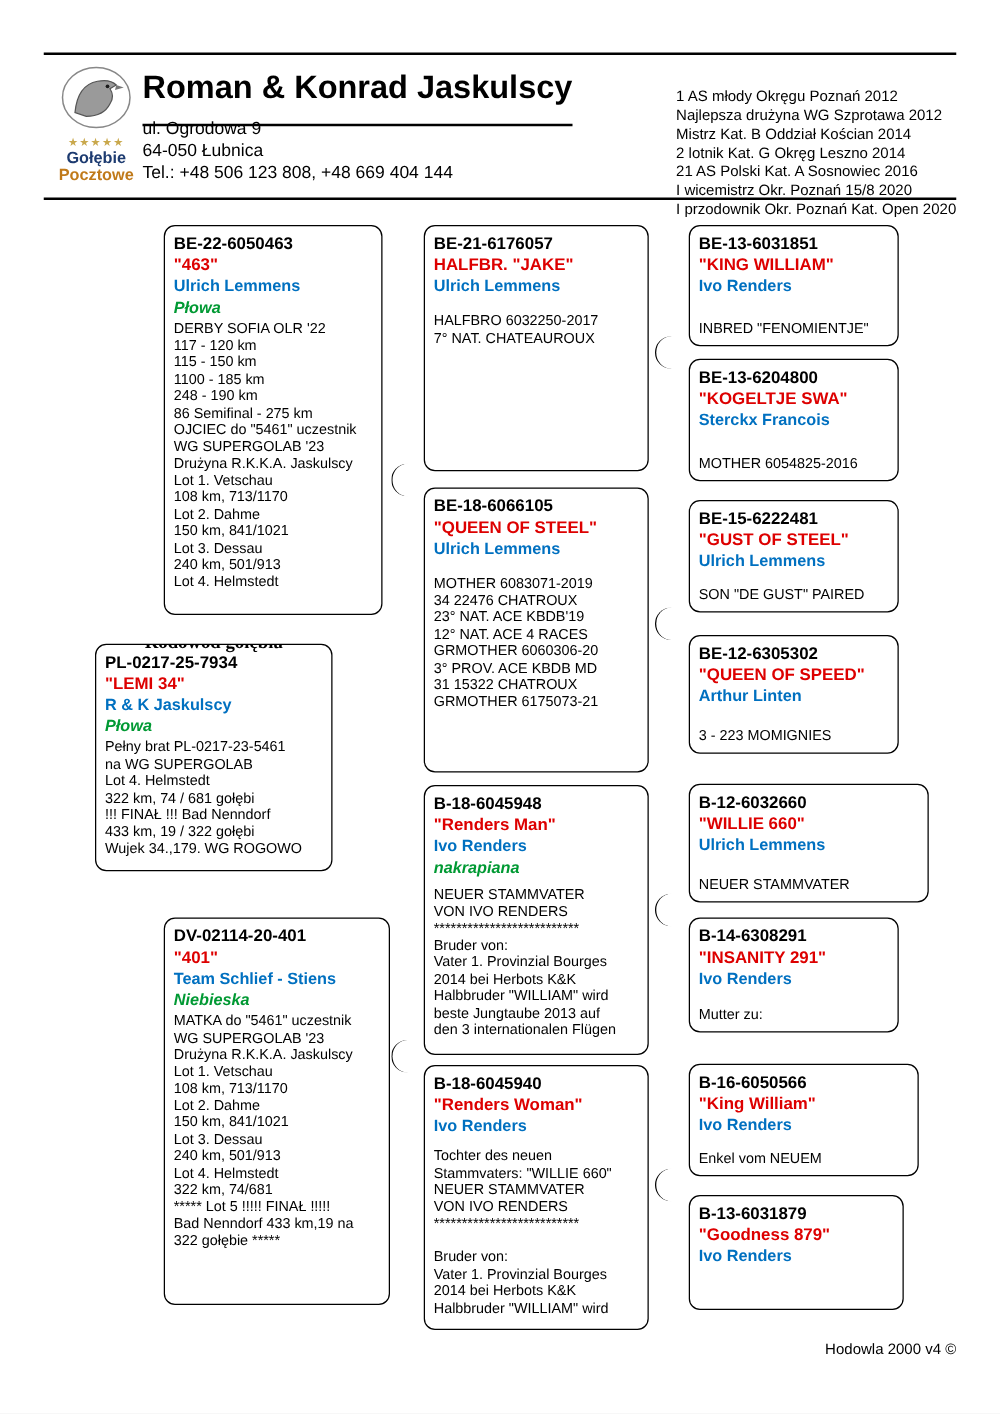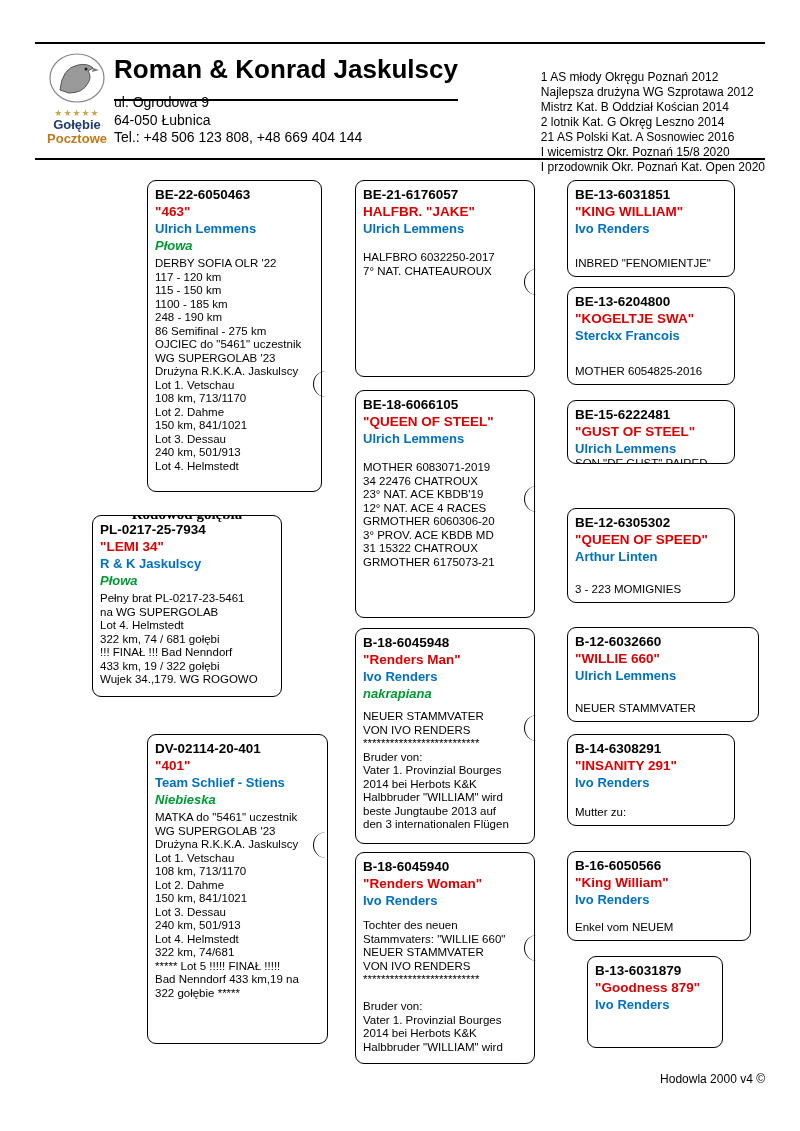--- a/index.html
+++ b/index.html
@@ -10,21 +10,21 @@
   
   .logo { position: absolute; left: 44px; top: 52px; width: 66px; text-align: center; line-height: 1.05; }
   .logo .stars { font-size: 9px; color: #c9a84c; letter-spacing: 1px; display: block; margin-top: 1px; }
   .logo .name1 { font-size: 13px; font-weight: bold; color: #1d3b70; display: block; }
   .logo .name2 { font-size: 13px; font-weight: bold; color: #c07a1a; display: block; }
   .title { position: absolute; left: 114px; top: 54px; font-size: 26px; font-weight: bold; border-bottom: 2.5px solid #000; padding-bottom: 14px; white-space: nowrap; }
   .addr { position: absolute; left: 114px; top: 94px; font-size: 14px; line-height: 17.5px; }
   .achievements { position: absolute; right: 35px; top: 70px; font-size: 12px; line-height: 15px; white-space: pre-line; }
 
   
-  .box { position: absolute; border: 1.3px solid #000; border-radius: 9px; background: #fff; padding: 5px 7px 6px 7px; overflow: hidden; margin-left: 16px; }
+  .box { position: absolute; border: 1.3px solid #000; border-radius: 9px; background: #fff; padding: 5px 7px 6px 7px; overflow: hidden; }
   .ring { font-size: 13.5px; font-weight: bold; line-height: 17px; color: #000; }
   .bird-name { font-size: 13.5px; font-weight: bold; line-height: 17px; color: #dd0000; }
   .breeder { font-size: 13px; font-weight: bold; line-height: 17px; color: #0070c0; }
   .colorline { font-size: 13px; font-weight: bold; font-style: italic; line-height: 17px; color: #009933; }
   .details { font-size: 11.5px; line-height: 13.5px; white-space: pre-line; margin-top: 3px; }
   .box.mid .details { margin-top: 14px; }
   .box.small { display: flex; flex-direction: column; }
   .box.small .details { margin-top: auto; }
 
   
@@ -201,21 +201,21 @@
   </div>
 
   <div class="box small" style="left:551px;top:287px;width:168px;height:98px">
     <span class="tag tag-small">M</span>
     <div class="ring">BE-13-6204800</div>
     <div class="bird-name">"KOGELTJE SWA"</div>
     <div class="breeder">Sterckx Francois</div>
     <div class="details">MOTHER 6054825-2016</div>
   </div>
 
-  <div class="box small" style="left:551px;top:400px;width:168px;height:64px">
+  <div class="box small" style="left:551px;top:400px;width:168px;height:90px">
     <span class="tag tag-small">O</span>
     <div class="ring">BE-15-6222481</div>
     <div class="bird-name">"GUST OF STEEL"</div>
     <div class="breeder">Ulrich Lemmens</div>
     <div class="details">SON "DE GUST" PAIRED</div>
   </div>
 
   <div class="box small" style="left:551px;top:508px;width:168px;height:95px">
     <span class="tag tag-small">M</span>
     <div class="ring">BE-12-6305302</div>
@@ -241,21 +241,21 @@
   </div>
 
   <div class="box small" style="left:551px;top:851px;width:184px;height:90px">
     <span class="tag tag-small">O</span>
     <div class="ring">B-16-6050566</div>
     <div class="bird-name">"King William"</div>
     <div class="breeder">Ivo Renders</div>
     <div class="details">Enkel vom NEUEM</div>
   </div>
 
-  <div class="box small" style="left:571px;top:956px;width:136px;height:92px">
+  <div class="box small" style="left:551px;top:956px;width:172px;height:92px">
     <span class="tag tag-small">M</span>
     <div class="ring">B-13-6031879</div>
     <div class="bird-name">"Goodness 879"</div>
     <div class="breeder">Ivo Renders</div>
   </div>
 
   <div class="bracket" style="left:313px;top:371px"></div>
   <div class="bracket" style="left:313px;top:832px"></div>
   <div class="bracket" style="left:524px;top:269px"></div>
   <div class="bracket" style="left:524px;top:486px"></div>

